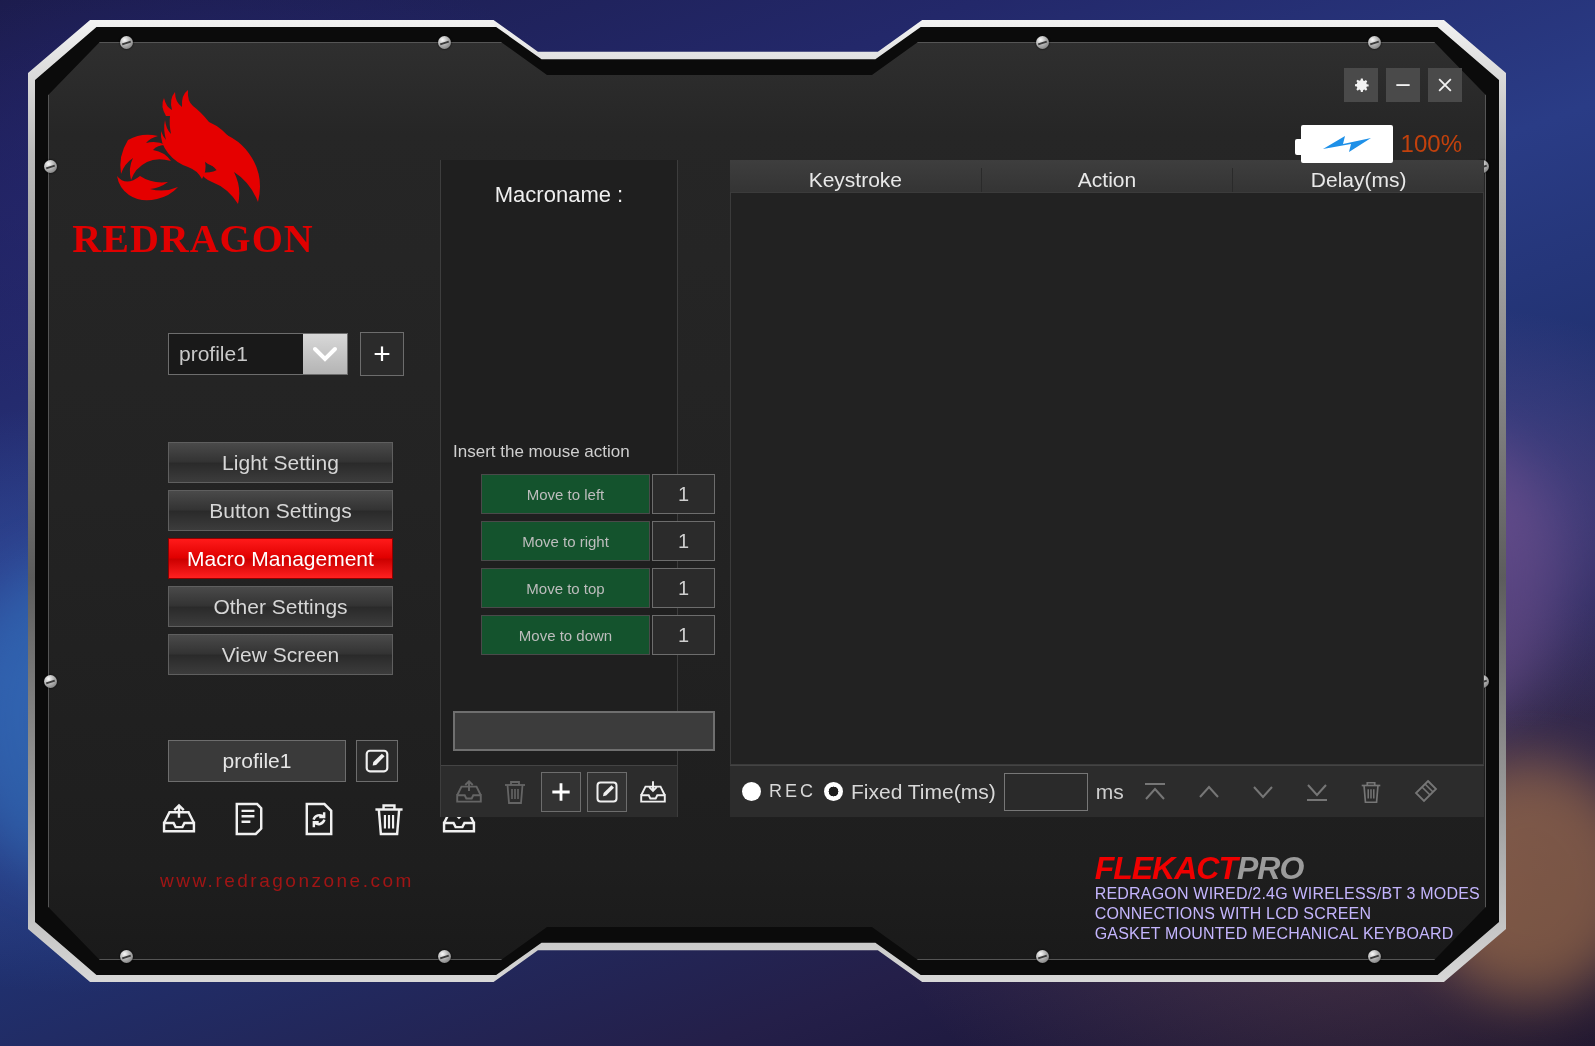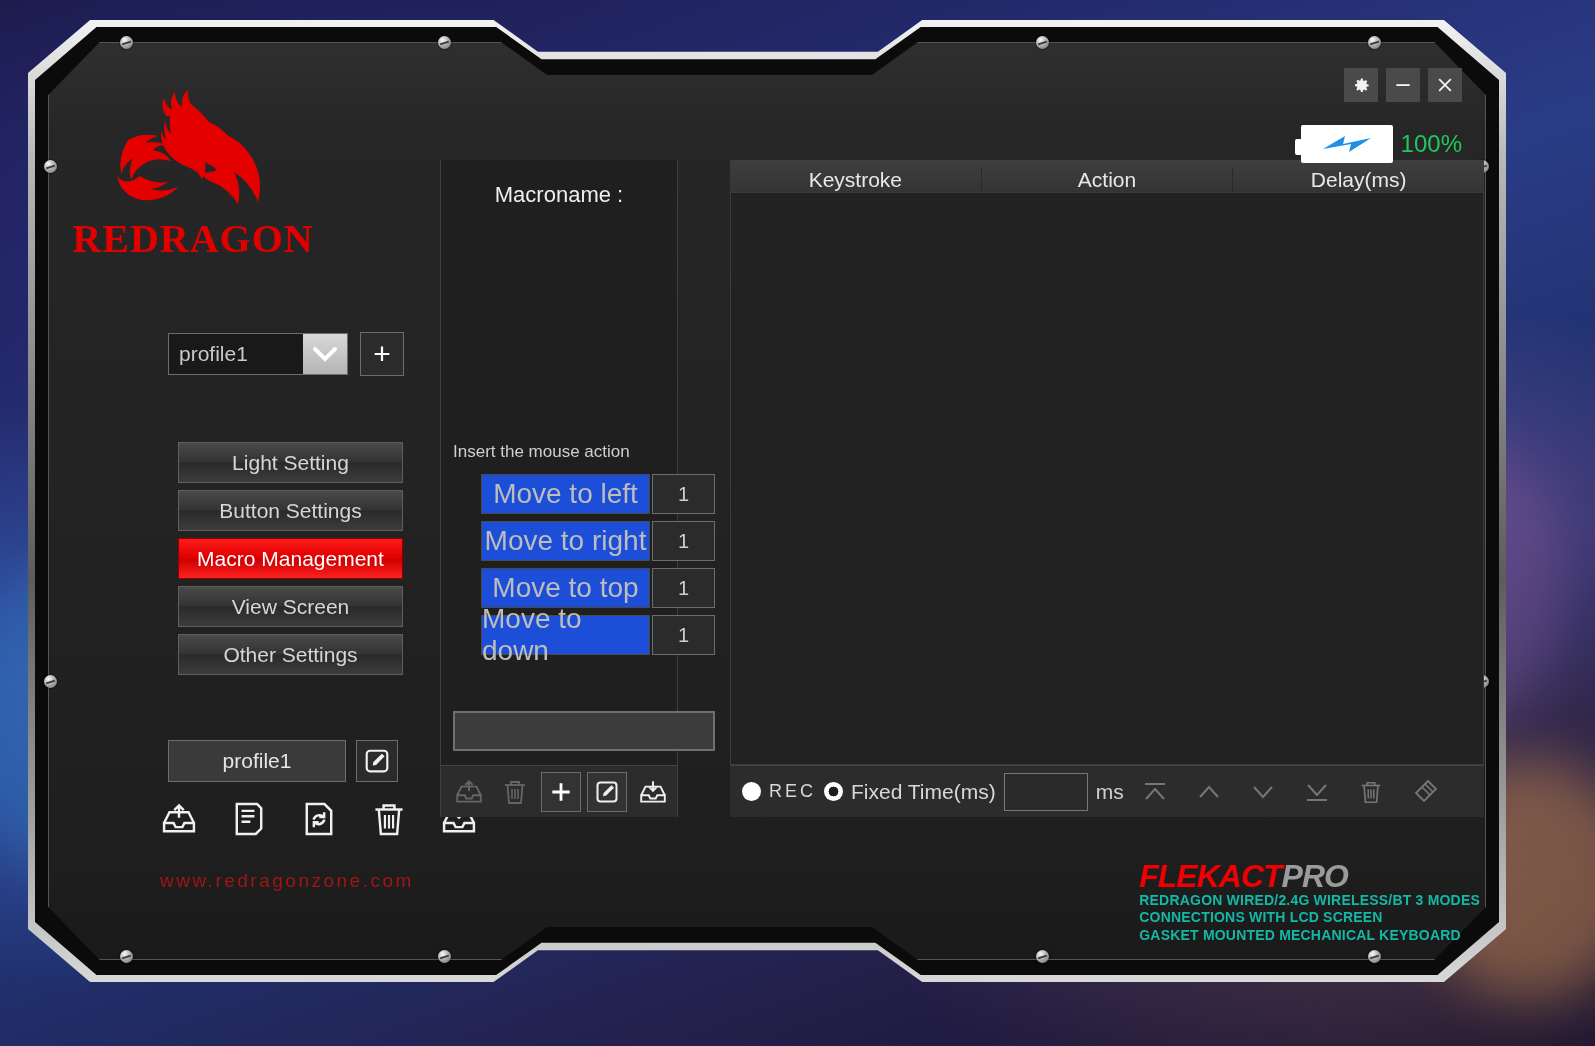--- a/index.html
+++ b/index.html
@@ -119,21 +119,21 @@
     position: relative;
   }
   .battery::before {
     content: "";
     position: absolute;
     left: -10px; top: 10px;
     width: 7px; height: 16px;
     background: #fff;
     border-radius: 2px 0 0 2px;
   }
-  .batt-pct { color: #22c55e; font-size: 24px; }
+  .batt-pct { color: #c2410c; font-size: 24px; }
 
   
   #sidebar {
     position: absolute;
     left: 22px; top: 22px;
     width: 380px; bottom: 22px;
   }
   #logo {
     position: absolute;
     left: 18px; top: 46px;
@@ -180,21 +180,21 @@
     background: #2b2b2b;
     border: 1px solid #6d6d6d;
     color: #fff;
     font-size: 30px; line-height: 1;
     display: flex; align-items: center; justify-content: center;
     cursor: pointer;
   }
 
   #nav {
     position: absolute;
-    left: 128px; top: 400px;
+    left: 118px; top: 400px;
     width: 200px;
   }
   .nav-btn {
     width: 225px; height: 41px;
     margin-bottom: 7px;
     background: linear-gradient(180deg,#4a4a4a 0%,#333 48%,#2a2a2a 52%,#3c3c3c 100%);
     border: 1px solid #5f5f5f;
     color: #d6d6d6;
     font-size: 21px;
     display: flex; align-items: center; justify-content: center;
@@ -271,24 +271,24 @@
     left: 12px; top: 314px;
     width: 262px;
   }
   .ma-row {
     display: flex;
     margin-bottom: 7px;
     height: 40px;
   }
   .ma-name {
     flex: 1;
-    background: #1d4ed8;
+    background: #14532d;
     border: 1px solid #4a4a4a;
     color: #bdbdbd;
-    font-size: 28px;
+    font-size: 15px;
     display: flex; align-items: center; justify-content: center;
     cursor: pointer;
     margin-left: 28px;
   }
   .ma-val {
     width: 63px;
     margin-left: 2px;
     background: #2b2b2b;
     border: 1px solid #6d6d6d;
     color: #cfcfcf;
@@ -393,23 +393,23 @@
   #brand-title {
     font-size: 32px;
     font-weight: bold;
     letter-spacing: -1px;
     line-height: 1;
     font-style: italic;
   }
   #brand-title .red { color: #f00000; }
   #brand-title .gray { color: #9b9b9b; }
   .brand-sub {
-    color: #14b8a6;
-    font-size: 14px;
-    font-weight: bold;
+    color: #c4b5fd;
+    font-size: 16px;
+    font-weight: normal;
     line-height: 1.25;
     letter-spacing: .2px;
   }
 </style>
 </head>
 <body>
 
 <div id="desktop">
   <div class="wp-blob" style="left:1330px;top:430px;width:230px;height:300px;background:#6e4f8c;"></div>
   <div class="wp-blob" style="left:-40px;top:560px;width:240px;height:320px;background:#2f6fb8;"></div>
@@ -485,22 +485,22 @@
           </svg>
         </div>
       </div>
       <div class="plus-btn">+</div>
     </div>
 
     <div id="nav">
       <div class="nav-btn">Light Setting</div>
       <div class="nav-btn">Button Settings</div>
       <div class="nav-btn active">Macro Management</div>
+      <div class="nav-btn">Other Settings</div>
       <div class="nav-btn">View Screen</div>
-      <div class="nav-btn">Other Settings</div>
     </div>
 
     <div id="profile-edit-row">
       <div class="profile-name-box">profile1</div>
       <div class="icon-box">
         <svg width="26" height="26" viewBox="0 0 24 24">
           <rect x="2.5" y="2.5" width="19" height="19" rx="3" fill="none" stroke="#f0f0f0" stroke-width="2"></rect>
           <path d="M8 16.2 L8.6 13 L16.5 5.2 L19 7.7 L11.2 15.6 Z" fill="#f0f0f0"></path>
         </svg>
       </div>

